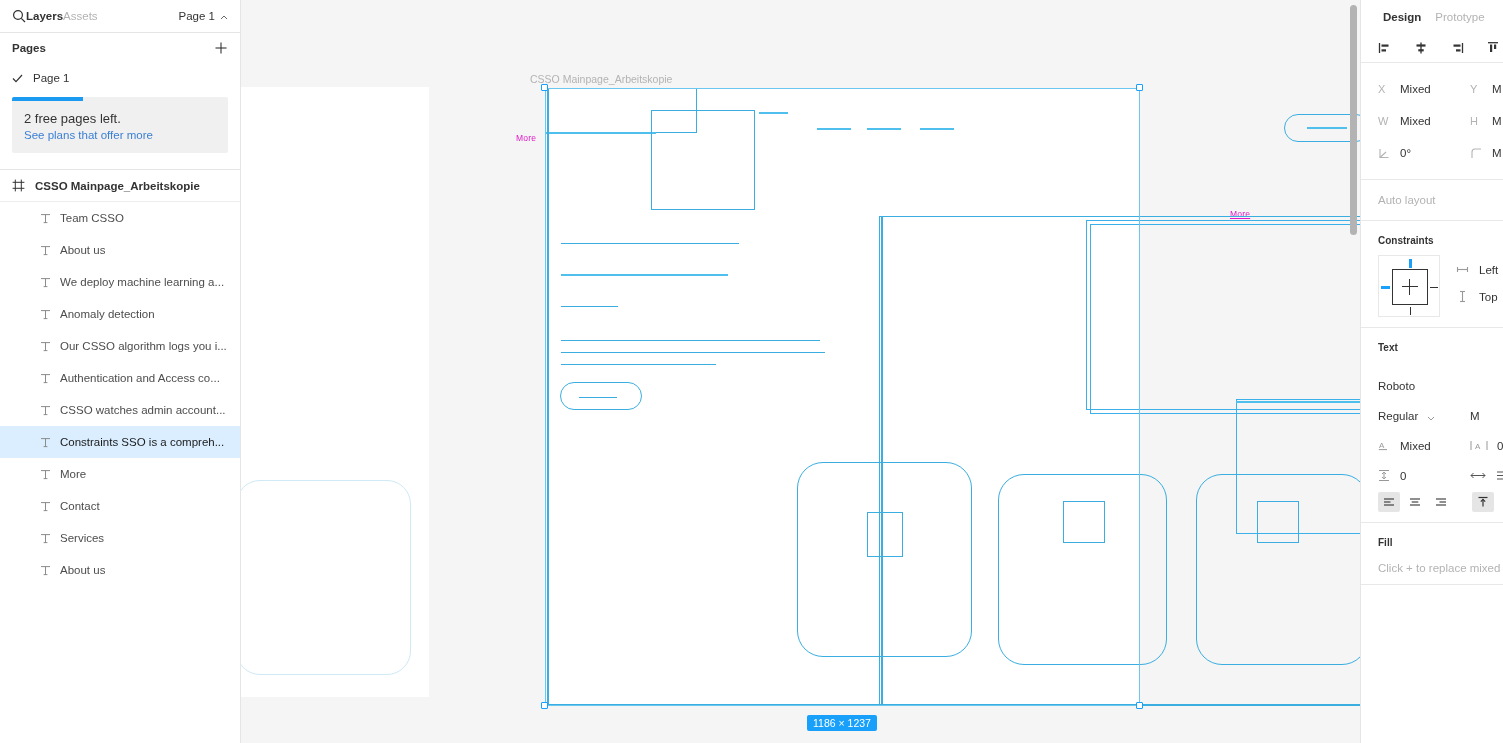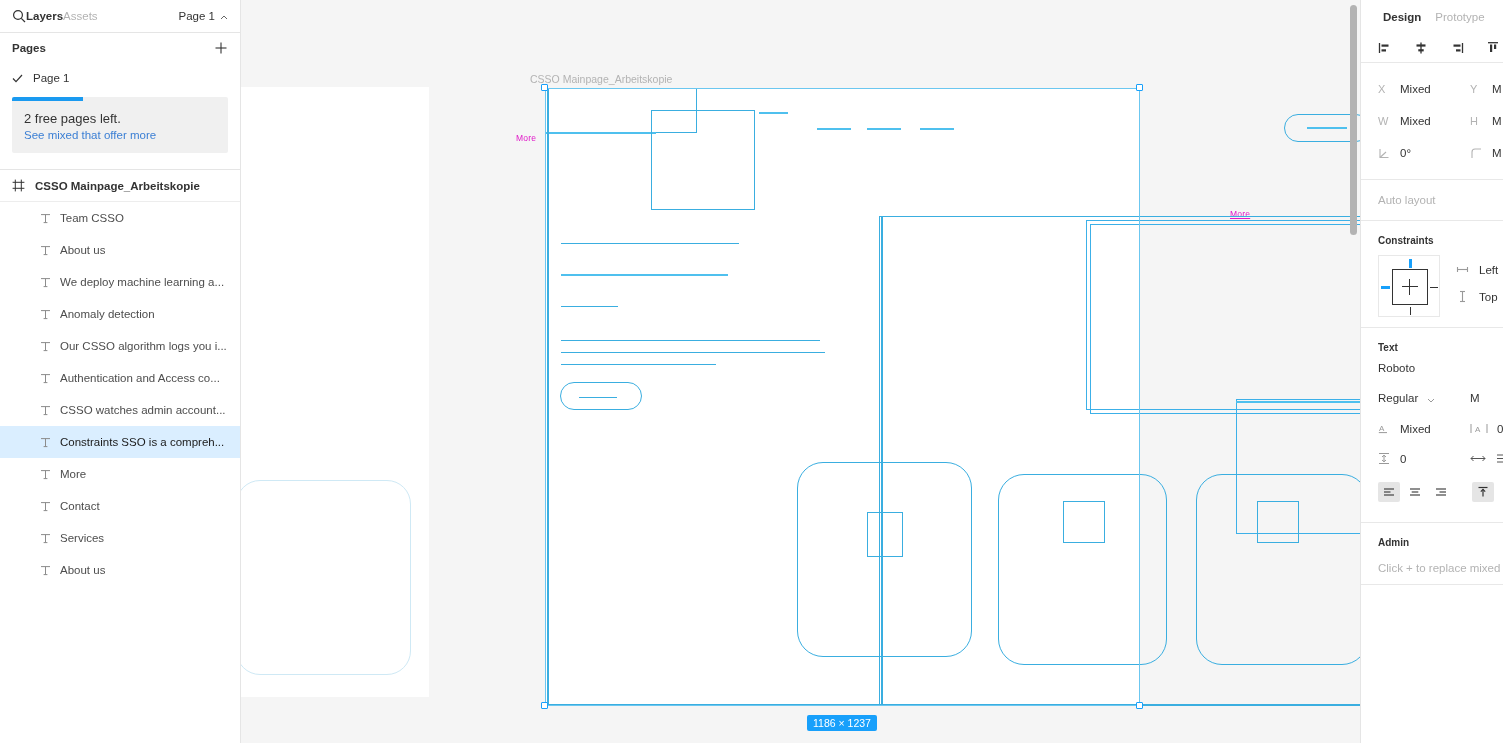--- a/index.html
+++ b/index.html
@@ -135,21 +135,21 @@
   .cplus-v { position: absolute; left: 30px; top: 23px; width: 1.4px; height: 16px; background: #333; }
   .cnub { position: absolute; background: #18a0fb; }
   .cnub.top { left: 30px; top: 3px; width: 2.6px; height: 9px; }
   .cnub.left { left: 2px; top: 30px; width: 9px; height: 2.6px; }
   .cnub-g { position: absolute; background: #333; }
   .cnub-g.bottom { left: 30.5px; top: 51px; width: 1.3px; height: 8px; }
   .cnub-g.right { left: 51px; top: 30.5px; width: 8px; height: 1.3px; }
   .c-right { display: flex; flex-direction: column; gap: 14px; padding-top: 8px; }
   .c-line { display: flex; align-items: center; gap: 10px; }
 
-  .text-ctrl-row { display:flex; align-items:flex-start; height: 30px; }
+  .text-ctrl-row { display:flex; align-items:flex-end; height: 30px; }
   .btn-group { display: flex; gap: 4px; }
   .ibtn {
     width: 22px; height: 20px; display:flex; align-items:center; justify-content:center;
     border-radius: 2px;
   }
   .ibtn.on { background: #e5e5e5; }
   .fill-hint { font-size: 11.5px; color: #b3b3b3; white-space: nowrap; }
 </style>
 </head>
 <body>
@@ -191,21 +191,21 @@
         <span class="check">
           <svg viewBox="0 0 11 11" width="11" height="11">
               <polyline points="1,5.5 4,8.6 10,2" fill="none" stroke="#333" stroke-width="1.2"></polyline>
             </svg>
         </span>
         <span>Page 1</span>
       </div>
       <div class="promo">
         <div class="promo-bar"></div>
         <div class="promo-t1">2 free pages left.</div>
-        <div class="promo-t2">See mixed that offer more</div>
+        <div class="promo-t2">See plans that offer more</div>
       </div>
     </div>
 
     <div class="layers-scroll">
       <div class="layer-frame">
         <span class="frame-ic">
           <svg viewBox="0 0 13 13" width="13" height="13">
             <line x1="3.3" y1="0.6" x2="3.3" y2="12.4" stroke="#333" stroke-width="1"></line>
             <line x1="9.3" y1="0.6" x2="9.3" y2="12.4" stroke="#333" stroke-width="1"></line>
             <line x1="0.6" y1="3.3" x2="12.4" y2="3.3" stroke="#333" stroke-width="1"></line>
@@ -606,18 +606,18 @@
             <svg viewBox="0 0 14 14" width="14" height="14">
                 <line x1="2.5" y1="7" x2="11.5" y2="7" stroke="#333" stroke-width="1.2"></line>
                 <line x1="7" y1="1.5" x2="7" y2="12.5" stroke="#333" stroke-width="1.2"></line>
               </svg>
           </span>
         </span>
       </div>
     </div>
 
     <div class="rp-sec" style="padding-top:14px; border-bottom:1px solid #e8e8e8;">
-      <div class="rp-title" style="margin-bottom:14px;">Admin</div>
+      <div class="rp-title" style="margin-bottom:14px;">Fill</div>
       <div class="fill-hint">Click + to replace mixed</div>
     </div>
   </div>
 
 </div>
 
 </body></html>

